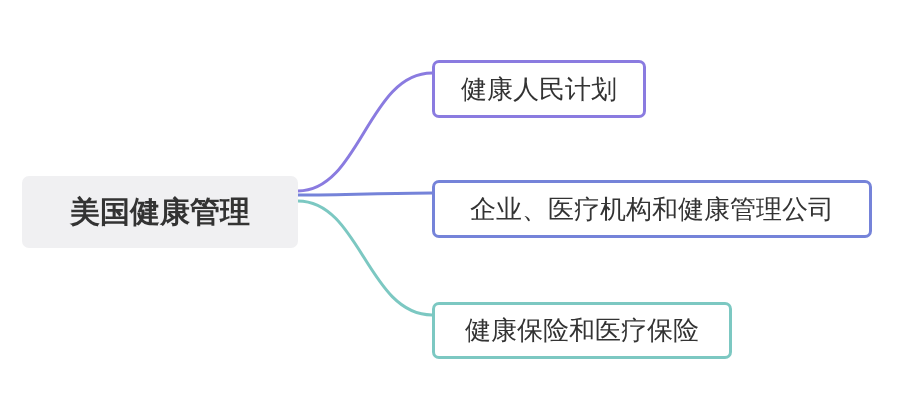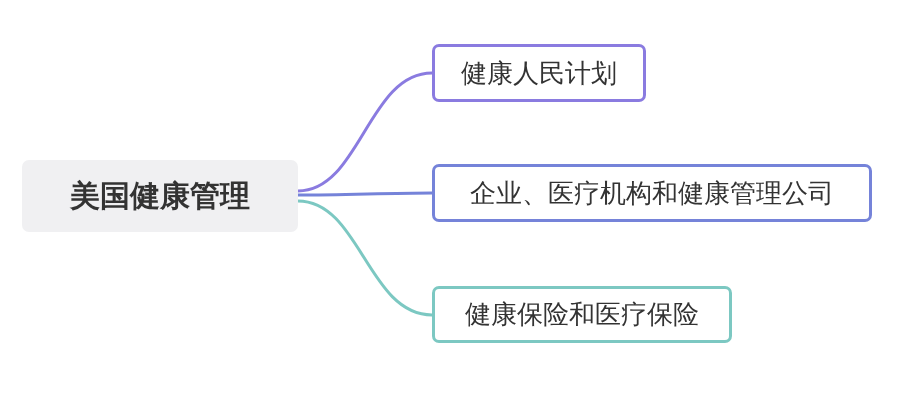--- a/index.html
+++ b/index.html
@@ -23,20 +23,21 @@
   }
 
   .node {
     position: absolute;
     z-index: 1;
     display: flex;
     align-items: center;
     justify-content: center;
     white-space: nowrap;
     cursor: pointer;
+    margin-top: 16px;
   }
 
   .root-node {
     left: 22px; top: 160px;
     width: 276px; height: 72px;
     background: #f0f0f2;
     border-radius: 7px;
     font-size: 30px;
     font-weight: bold;
     color: #333333;

